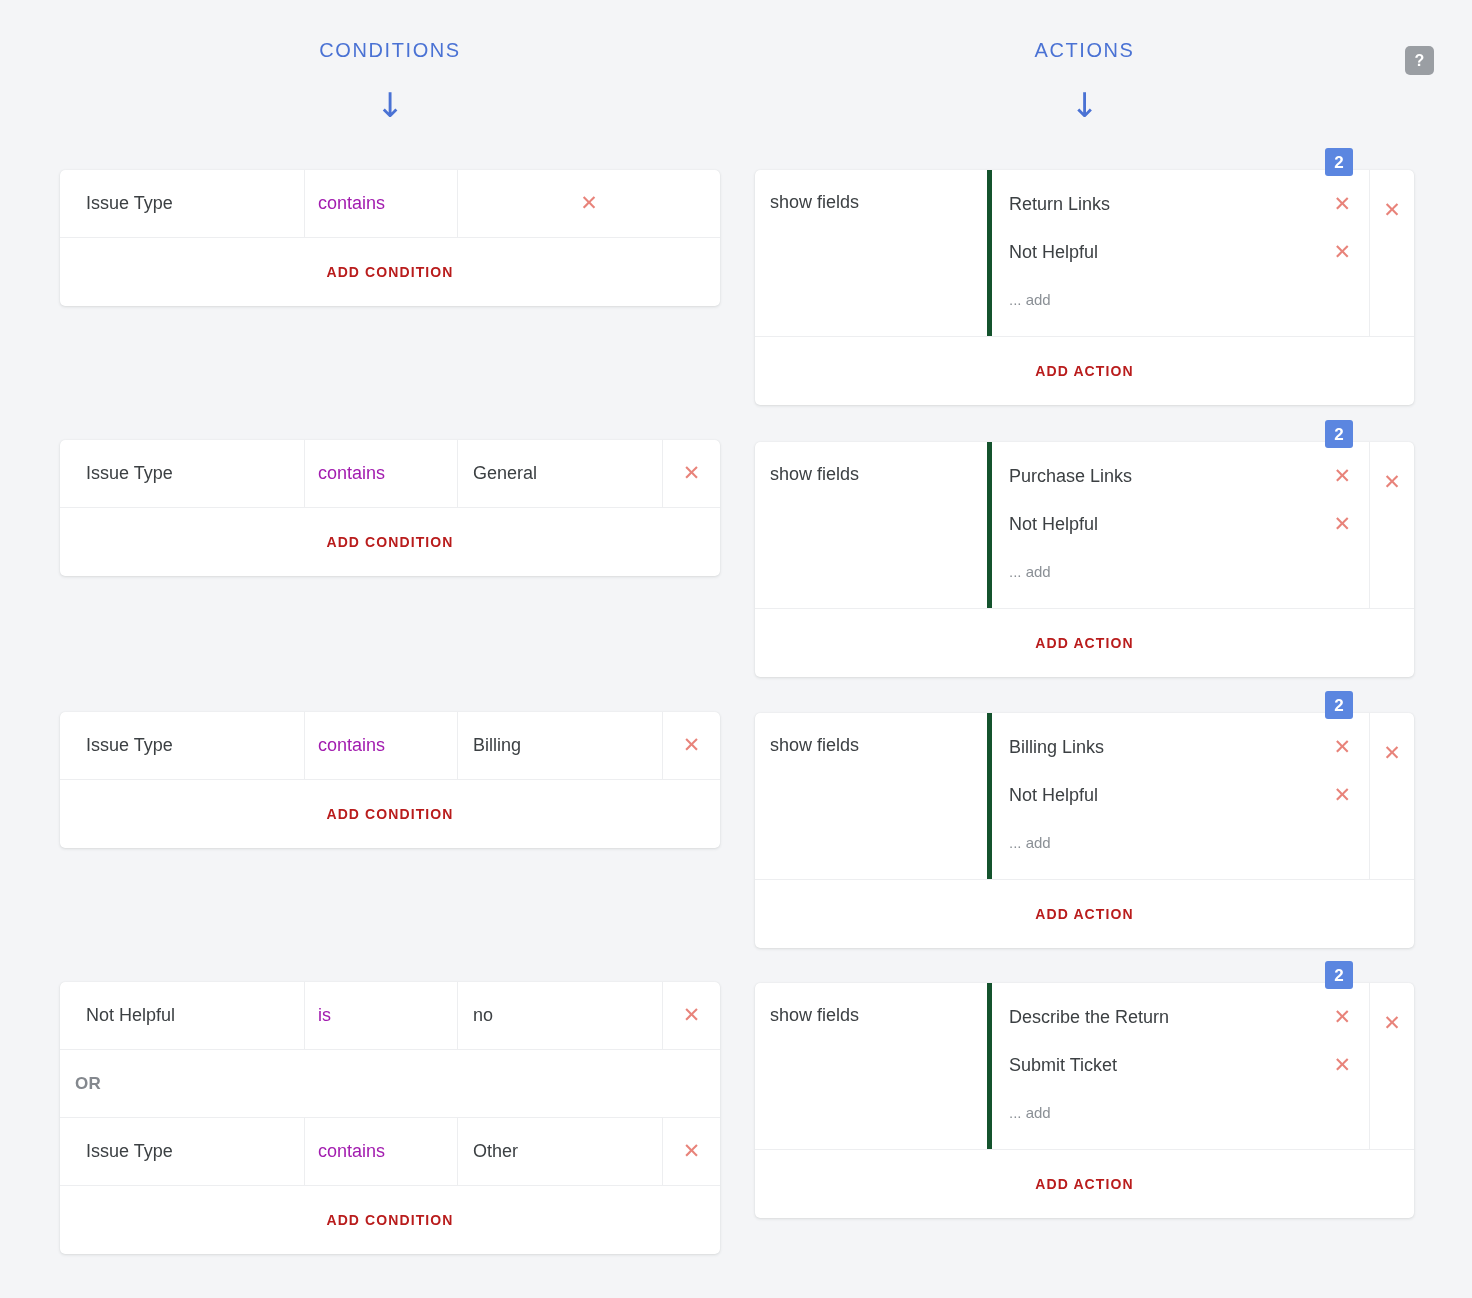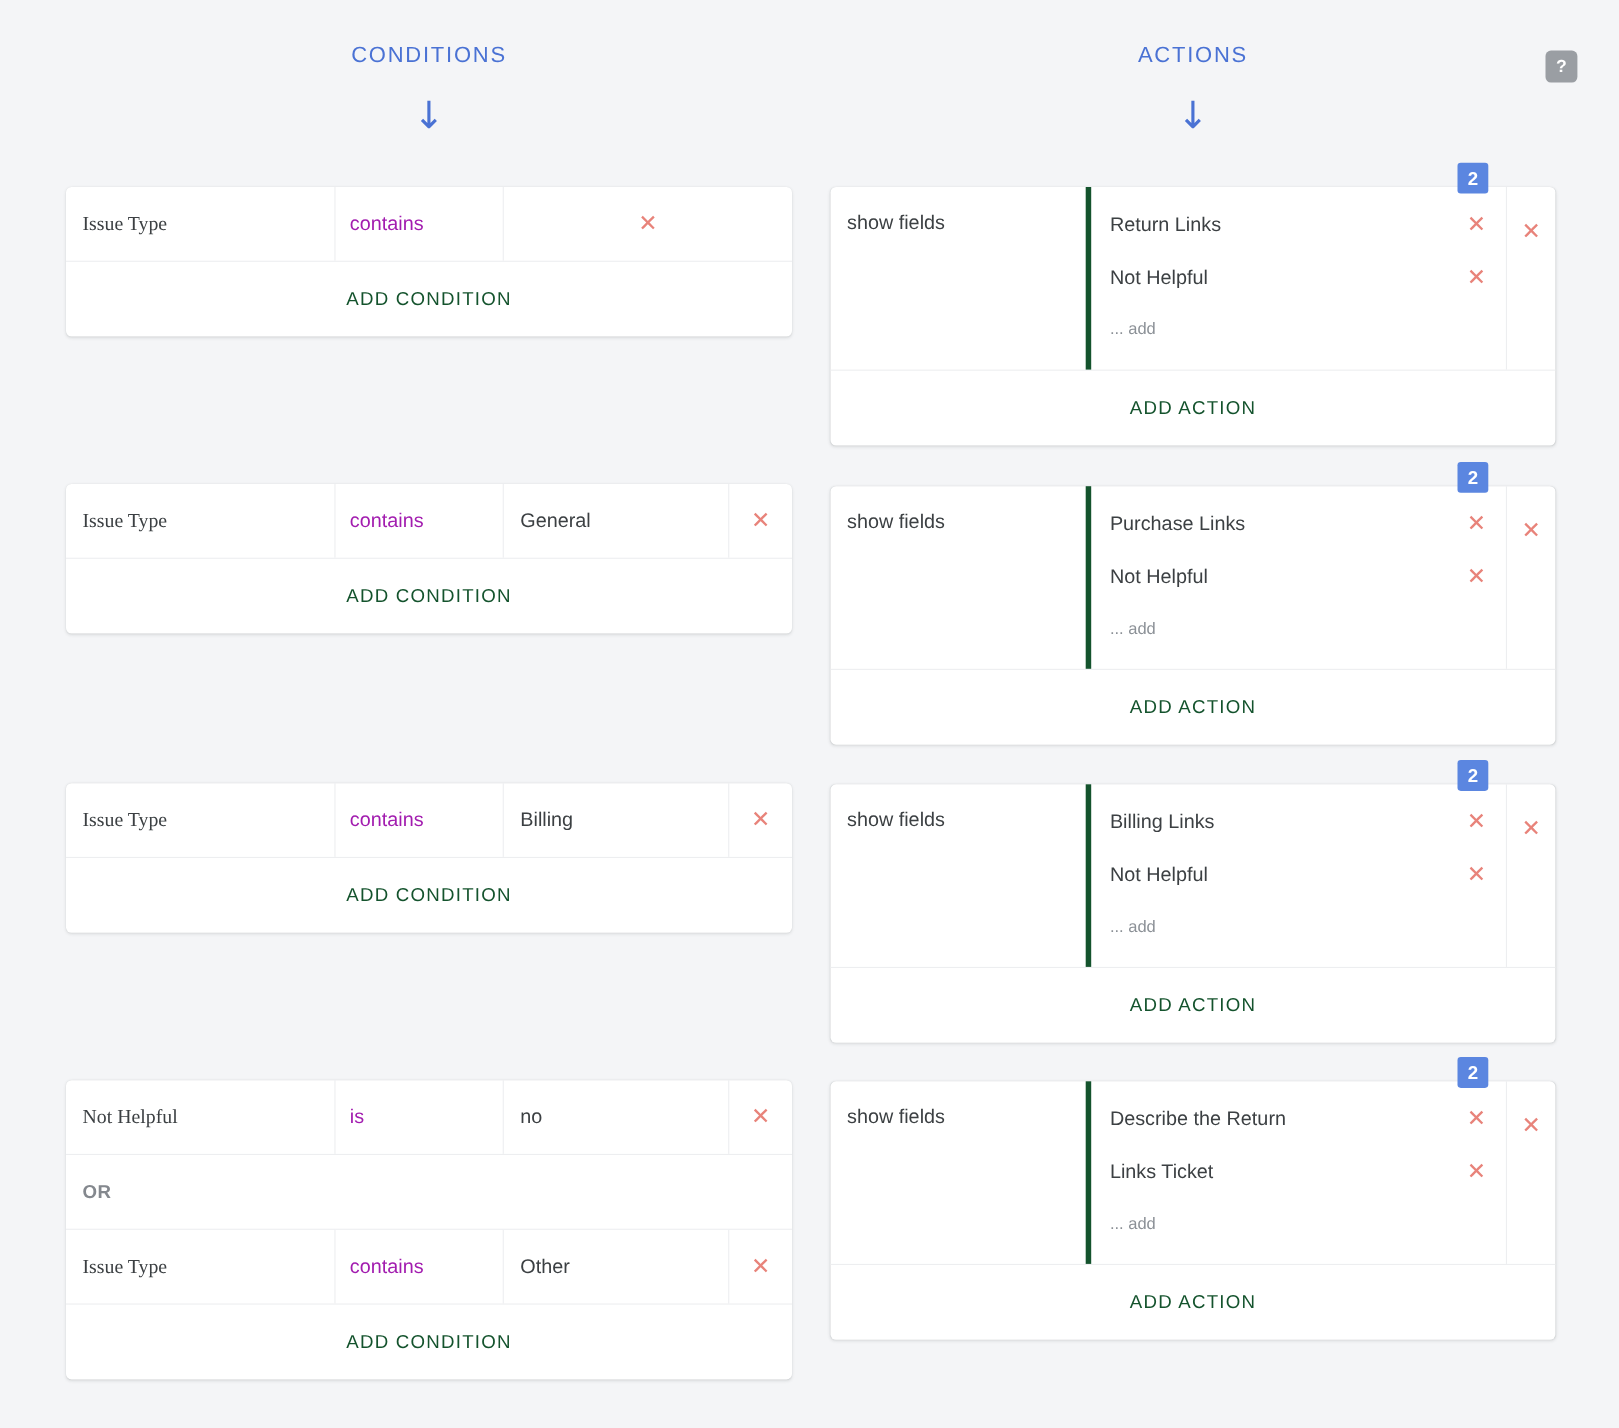--- a/index.html
+++ b/index.html
@@ -87,27 +87,26 @@
     height: 68px;
     border-bottom: 1px solid #edeef0;
     box-sizing: border-box;
   }
   .crow:last-child { border-bottom: none; }
 
   .c-field {
     width: 245px;
     display: flex;
     align-items: center;
-    padding-left: 15px;
+    padding-left: 26px;
     box-sizing: border-box;
     border-right: 1px solid #edeef0;
     font-size: 18px;
     color: #3c4043;
     cursor: pointer;
-    font-family: Liberation Serif, serif;
   }
   .c-op {
     width: 153px;
     display: flex;
     align-items: center;
     padding-left: 13px;
     box-sizing: border-box;
     border-right: 1px solid #edeef0;
     font-size: 18px;
     color: #a21caf;
@@ -152,24 +151,24 @@
     font-weight: bold;
     letter-spacing: 0.4px;
     color: #84888e;
   }
 
   .add-bar {
     height: 68px;
     display: flex;
     align-items: center;
     justify-content: center;
-    font-size: 17px;
-    font-weight: normal;
+    font-size: 14px;
+    font-weight: bold;
     letter-spacing: 1.1px;
-    color: #14532d;
+    color: #b91c1c;
     cursor: pointer;
     user-select: none;
   }
 
   
   .act-body {
     display: flex;
     border-bottom: 1px solid #edeef0;
   }
   .a-type {
@@ -376,21 +375,21 @@
         <div class="card act-card" style="top: 983px;">
           <div class="act-body">
             <div class="a-type">show fields</div>
             <div class="a-fields">
               <div class="a-badge" style="top: -22px; right: 16px;">2</div>
               <div class="a-field-row">
                 <div class="a-field-label">Describe the Return</div>
                 <span class="x-mark">✕</span>
               </div>
               <div class="a-field-row">
-                <div class="a-field-label">Links Ticket</div>
+                <div class="a-field-label">Submit Ticket</div>
                 <span class="x-mark">✕</span>
               </div>
               <div class="a-add">... add</div>
             </div>
             <div class="a-del-col">
               <span class="x-mark">✕</span>
             </div>
           </div>
           <div class="add-bar">ADD ACTION</div>
         </div>

